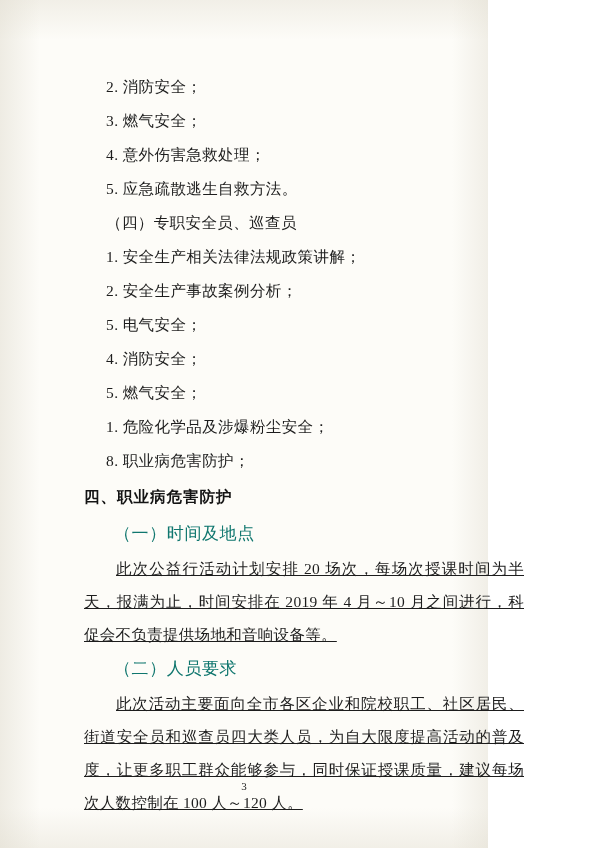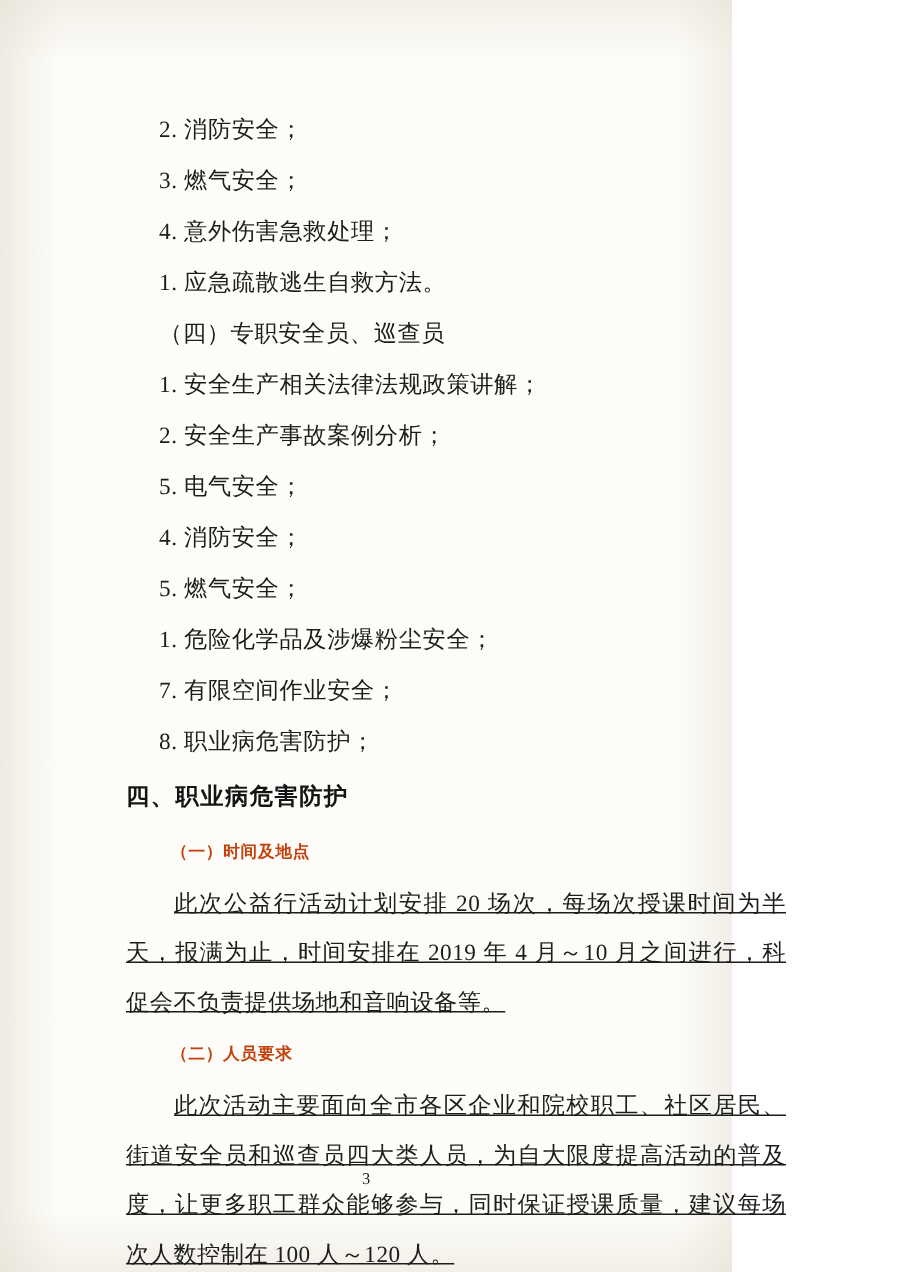--- a/index.html
+++ b/index.html
@@ -51,25 +51,24 @@
   .heading {
     font-family: "DejaVu Sans", sans-serif;
     font-weight: bold;
     font-size: 15.5px;
     line-height: 38px;
     letter-spacing: 1px;
     color: #141414;
   }
   .subheading {
     padding-left: 30px;
-    font-size: 11px;
+    font-size: 17px;
     line-height: 36px;
     letter-spacing: 0.6px;
-    color: #c2410c;
-    font-weight: bold;
+    color: #0f766e;
   }
   .para {
     font-size: 15.5px;
     line-height: 33px;
     color: #1d1d1d;
     letter-spacing: 0.3px;
     text-align: justify;
     text-justify: inter-ideograph;
   }
   .para.first {
@@ -93,31 +92,30 @@
 </head>
 <body>
 
 <div id="page">
 
   <div id="content">
 
     <div class="line indent-item">2. 消防安全；</div>
     <div class="line indent-item">3. 燃气安全；</div>
     <div class="line indent-item">4. 意外伤害急救处理；</div>
-    <div class="line indent-item">1. 应急疏散逃生自救方法。</div>
+    <div class="line indent-item">5. 应急疏散逃生自救方法。</div>
 
     <div class="line indent-item">（四）专职安全员、巡查员</div>
 
     <div class="line indent-item">1. 安全生产相关法律法规政策讲解；</div>
     <div class="line indent-item">2. 安全生产事故案例分析；</div>
     <div class="line indent-item">5. 电气安全；</div>
     <div class="line indent-item">4. 消防安全；</div>
     <div class="line indent-item">5. 燃气安全；</div>
     <div class="line indent-item">1. 危险化学品及涉爆粉尘安全；</div>
-    <div class="line indent-item">7. 有限空间作业安全；</div>
     <div class="line indent-item">8. 职业病危害防护；</div>
 
     <div class="heading">四、职业病危害防护</div>
 
     <div class="subheading">（一）时间及地点</div>
     <p class="para first para-block">此次公益行活动计划安排 20 场次，每场次授课时间为半天，报满为止，时间安排在 2019 年 4 月～10 月之间进行，科促会不负责提供场地和音响设备等。</p>
 
     <div class="subheading">（二）人员要求</div>
     <p class="para first para-block">此次活动主要面向全市各区企业和院校职工、社区居民、街道安全员和巡查员四大类人员，为自大限度提高活动的普及度，让更多职工群众能够参与，同时保证授课质量，建议每场次人数控制在 100 人～120 人。</p>
 

